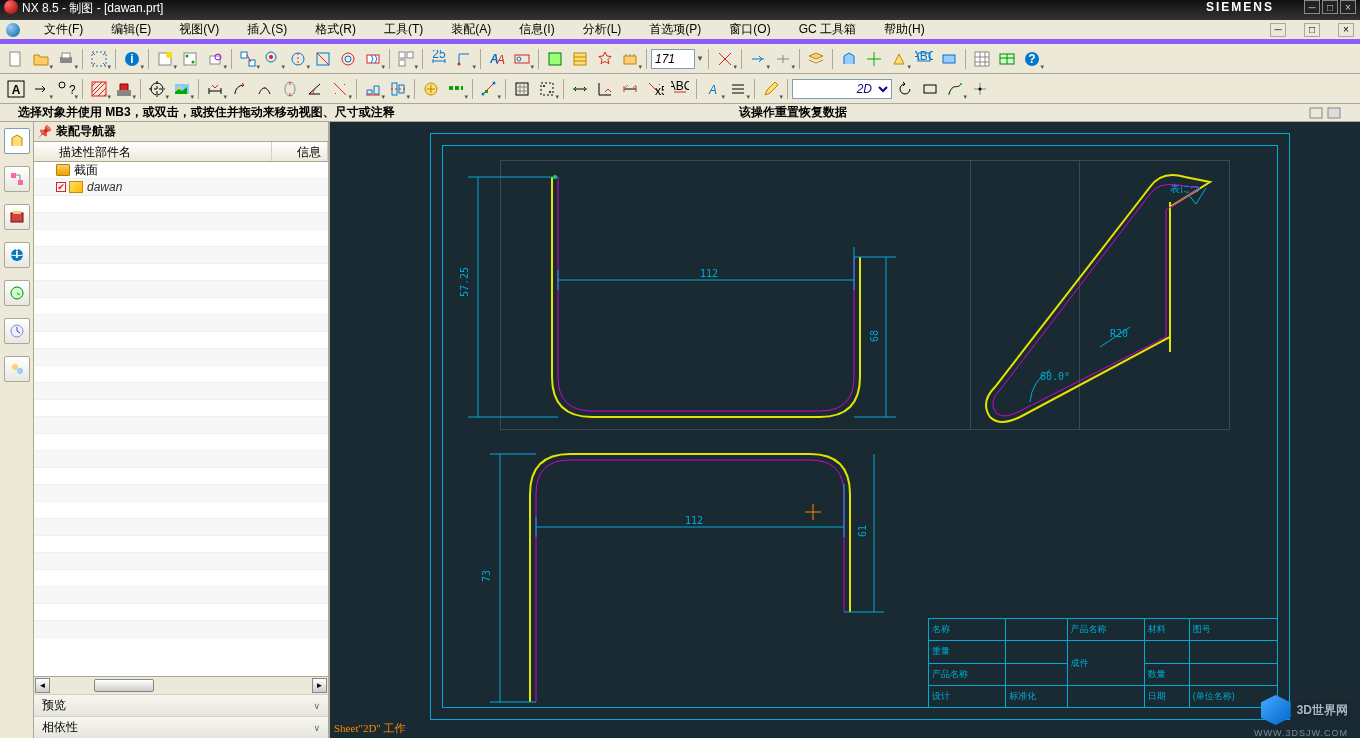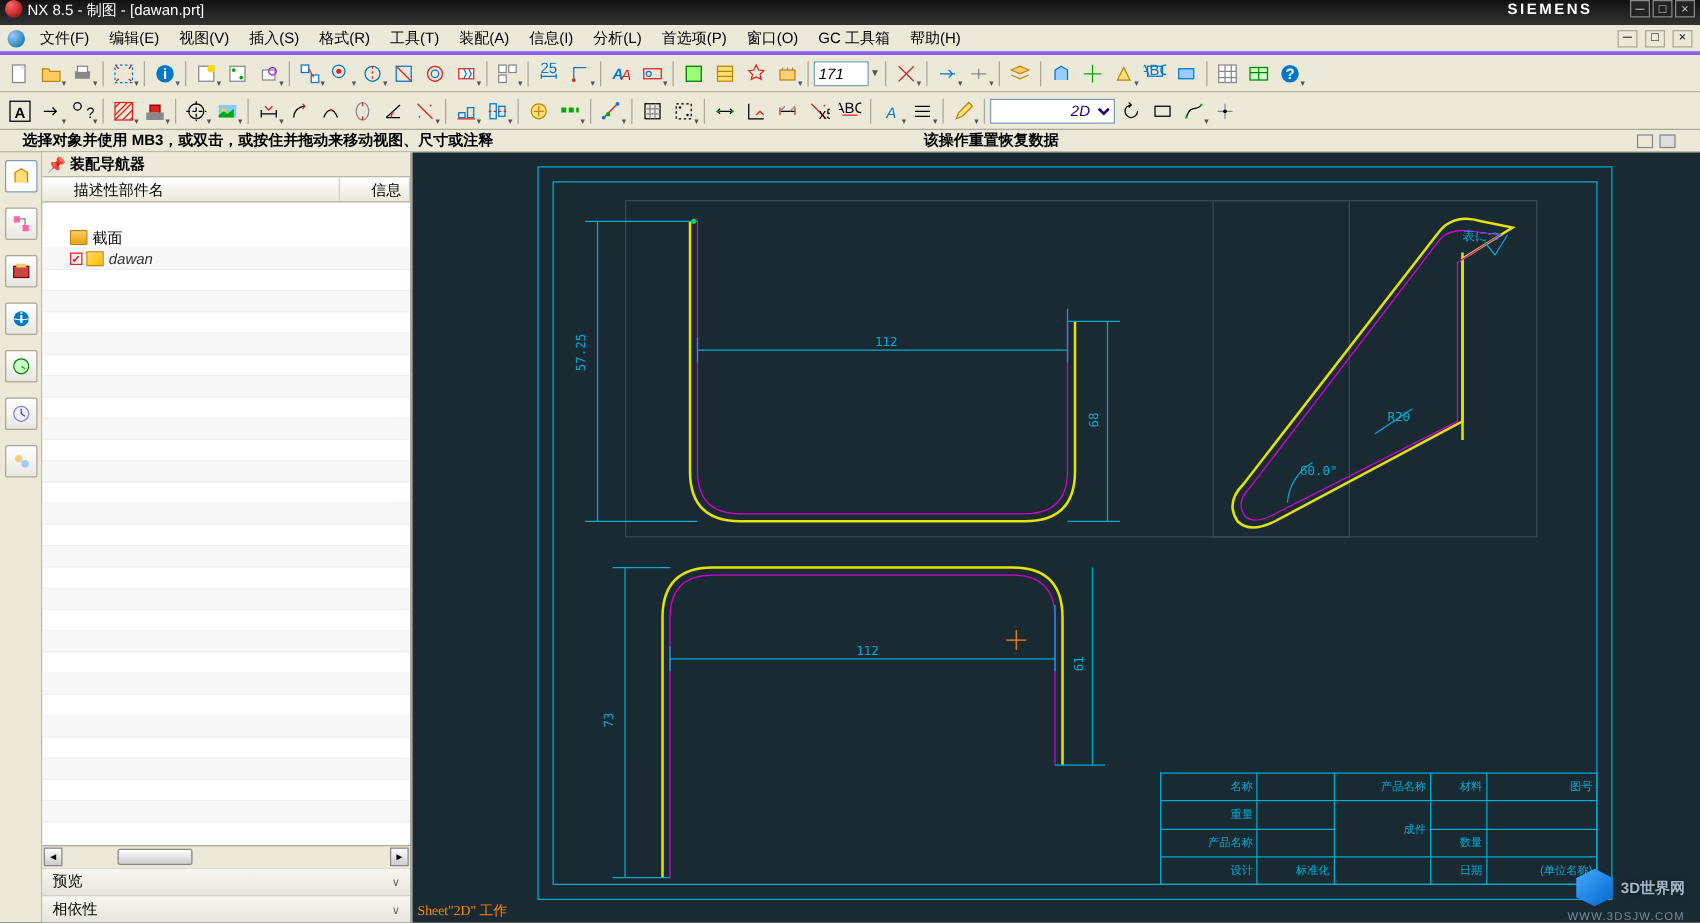--- a/index.html
+++ b/index.html
@@ -5,21 +5,21 @@
 * { margin: 0; padding: 0; box-sizing: border-box; font-family: "Microsoft YaHei", Tahoma, sans-serif; font-size: 12px; }
 body { width: 1360px; height: 738px; background: #d4d0c8; overflow: hidden; }
 
 .titlebar { height: 20px; background: linear-gradient(#111,#333); color: #fff; display: flex; align-items: flex-start; padding: 0 4px; }
 .titlebar-logo { width: 14px; height: 14px; background: radial-gradient(circle at 30% 30%, #f66, #900); border-radius: 50%; margin-right: 4px; }
 .titlebar-title { flex: 0 0 auto; }
 .spacer { flex: 1; }
 .titlebar-brand { letter-spacing: 2px; font-weight: bold; margin-right: 28px; }
 .win-btn { width: 16px; height: 14px; margin-left: 2px; border: 1px solid #888; background: #222; color: #ccc; display: flex; align-items: center; justify-content: center; font-size: 10px; cursor: pointer; }
 
-.menubar { height: 24px; background: #ece9d8; display: flex; align-items: center; padding: 0 6px; gap: 4px; border-bottom: 3px solid #8b5cf6; position: relative; }
+.menubar { height: 24px; background: #ece9d8; display: flex; align-items: center; padding: 0 6px; gap: 16px; border-bottom: 5px solid #8b5cf6; position: relative; }
 .menu-logo { width: 14px; height: 14px; background: radial-gradient(circle at 30% 30%, #9cf, #069); border-radius: 50%; margin-right: 2px; }
 .menu-item { padding: 2px 6px; cursor: pointer; }
 .doc-btn { width: 16px; height: 14px; margin-left: 2px; border: 1px solid #aca899; background: #ece9d8; display: flex; align-items: center; justify-content: center; font-size: 10px; cursor: pointer; }
 
 .toolbar-row { height: 30px; background: #ece9d8; display: flex; align-items: center; padding: 0 4px; gap: 1px; border-bottom: 1px solid #aca899; }
 .tb-btn { width: 24px; height: 24px; border: 1px solid transparent; display: flex; align-items: center; justify-content: center; cursor: pointer; position: relative; }
 .tb-sep { width: 1px; height: 20px; background: #aca899; margin: 0 3px; }
 .tb-btn svg { width: 18px; height: 18px; }
 .tb-dd::after { content: "▾"; font-size: 7px; position: absolute; right: -1px; bottom: -1px; color: #555; }
 .tb-input { width: 44px; height: 20px; border: 1px solid #7f9db9; background: #fff; padding: 0 3px; font-style: italic; }
@@ -36,21 +36,21 @@
 .vtab-btn { width: 26px; height: 26px; border: 1px solid #aca899; background: linear-gradient(#fff,#e8e8e0); display: flex; align-items: center; justify-content: center; cursor: pointer; border-radius: 2px; }
 .vtab-btn.active { background: #fff; border-color: #7f9db9; }
 .vtab-btn svg { width: 16px; height: 16px; }
 
 .nav-panel { width: 296px; background: #fff; display: flex; flex-direction: column; border-right: 2px solid #aca899; }
 .nav-header { height: 20px; background: #ece9d8; display: flex; align-items: center; padding: 0 4px; font-weight: bold; border-bottom: 1px solid #aca899; }
 .nav-hdr-ico { width: 14px; height: 14px; margin-right: 4px; display: flex; align-items: center; justify-content: center; }
 .nav-cols { height: 20px; background: linear-gradient(#fff,#ece9d8); border-bottom: 1px solid #aca899; display: flex; }
 .nav-col { padding: 2px 6px; border-right: 1px solid #d4d0c8; margin-left: 19px; }
 .nav-col:first-child { flex: 1; }
-.nav-tree { flex: 1; overflow: auto; background: #fff; margin-top: 20px; }
+.nav-tree { flex: 1; overflow: auto; background: #fff; }
 .tree-row { height: 17px; display: flex; align-items: center; padding-left: 12px; border-bottom: 1px solid #f0f0f0; }
 .tree-row.stripe { background: #f7f7f7; }
 .tree-ico { width: 14px; height: 12px; margin-right: 4px; display: inline-flex; }
 .folder-ico { background: linear-gradient(#fc6,#e8a400); border: 1px solid #b88000; border-radius: 1px; }
 .cube-ico { background: linear-gradient(135deg,#fd6,#fb0); border: 1px solid #c80; }
 .check { width: 10px; height: 10px; border: 1px solid #d22; margin-right: 3px; display: inline-flex; align-items: center; justify-content: center; color: #d22; font-size: 9px; }
 .nav-scroll { height: 18px; background: #ece9d8; border-top: 1px solid #aca899; position: relative; }
 .nav-scroll-thumb { position: absolute; left: 60px; top: 2px; width: 60px; height: 13px; background: linear-gradient(#fff,#ccc); border: 1px solid #888; border-radius: 2px; }
 .nav-scroll-arrow { position: absolute; top: 1px; width: 15px; height: 15px; background: linear-gradient(#fff,#ccc); border: 1px solid #888; display:flex; align-items:center; justify-content:center; font-size:8px; }
 .nav-section { height: 22px; background: linear-gradient(#f7f7f0,#e5e5dc); border-top: 1px solid #d4d0c8; display: flex; align-items: center; padding: 0 8px; font-weight: normal; }
@@ -66,21 +66,21 @@
 .vb3 { left: 640px; top: 38px; width: 260px; height: 270px; }
 
 .part-line { stroke: #e4e400; stroke-width: 2; fill: none; }
 .part-line-inner { stroke: #d400d4; stroke-width: 1; fill: none; }
 .dim-line { stroke: #00aad4; stroke-width: 1; fill: none; }
 .dim-text { fill: #00aad4; font-size: 10px; font-family: monospace; }
 .center-cross { stroke: #ff8800; stroke-width: 1; }
 
 .title-block { position: absolute; right: 82px; bottom: 30px; width: 350px; height: 90px; }
 .title-block table { border-collapse: collapse; width: 100%; height: 100%; }
-.title-block td { border: 1px solid #00aad4; color: #00aad4; font-size: 9px; padding: 1px 3px; text-align: right; }
+.title-block td { border: 1px solid #00aad4; color: #00aad4; font-size: 9px; padding: 1px 3px; }
 
 .sheet-label { position: absolute; left: 4px; bottom: 2px; color: #ff8800; font-size: 11px; font-family: serif; }
 
 .watermark { position: absolute; right: 12px; bottom: 13px; color: rgba(200,220,240,0.8); font-size: 18px; font-weight: bold; display: flex; align-items: center; gap: 6px; text-shadow: 0 0 4px rgba(0,0,0,0.5); }
 .watermark-sub { position: absolute; right: 12px; bottom: 0px; color: rgba(160,180,200,0.7); font-size: 9px; letter-spacing: 1px; }
 .wm-logo { width: 30px; height: 30px; background: linear-gradient(135deg,#4af,#06c); clip-path: polygon(50% 0,100% 25%,100% 75%,50% 100%,0 75%,0 25%); }
 </style>
 </head>
 <body>
 

